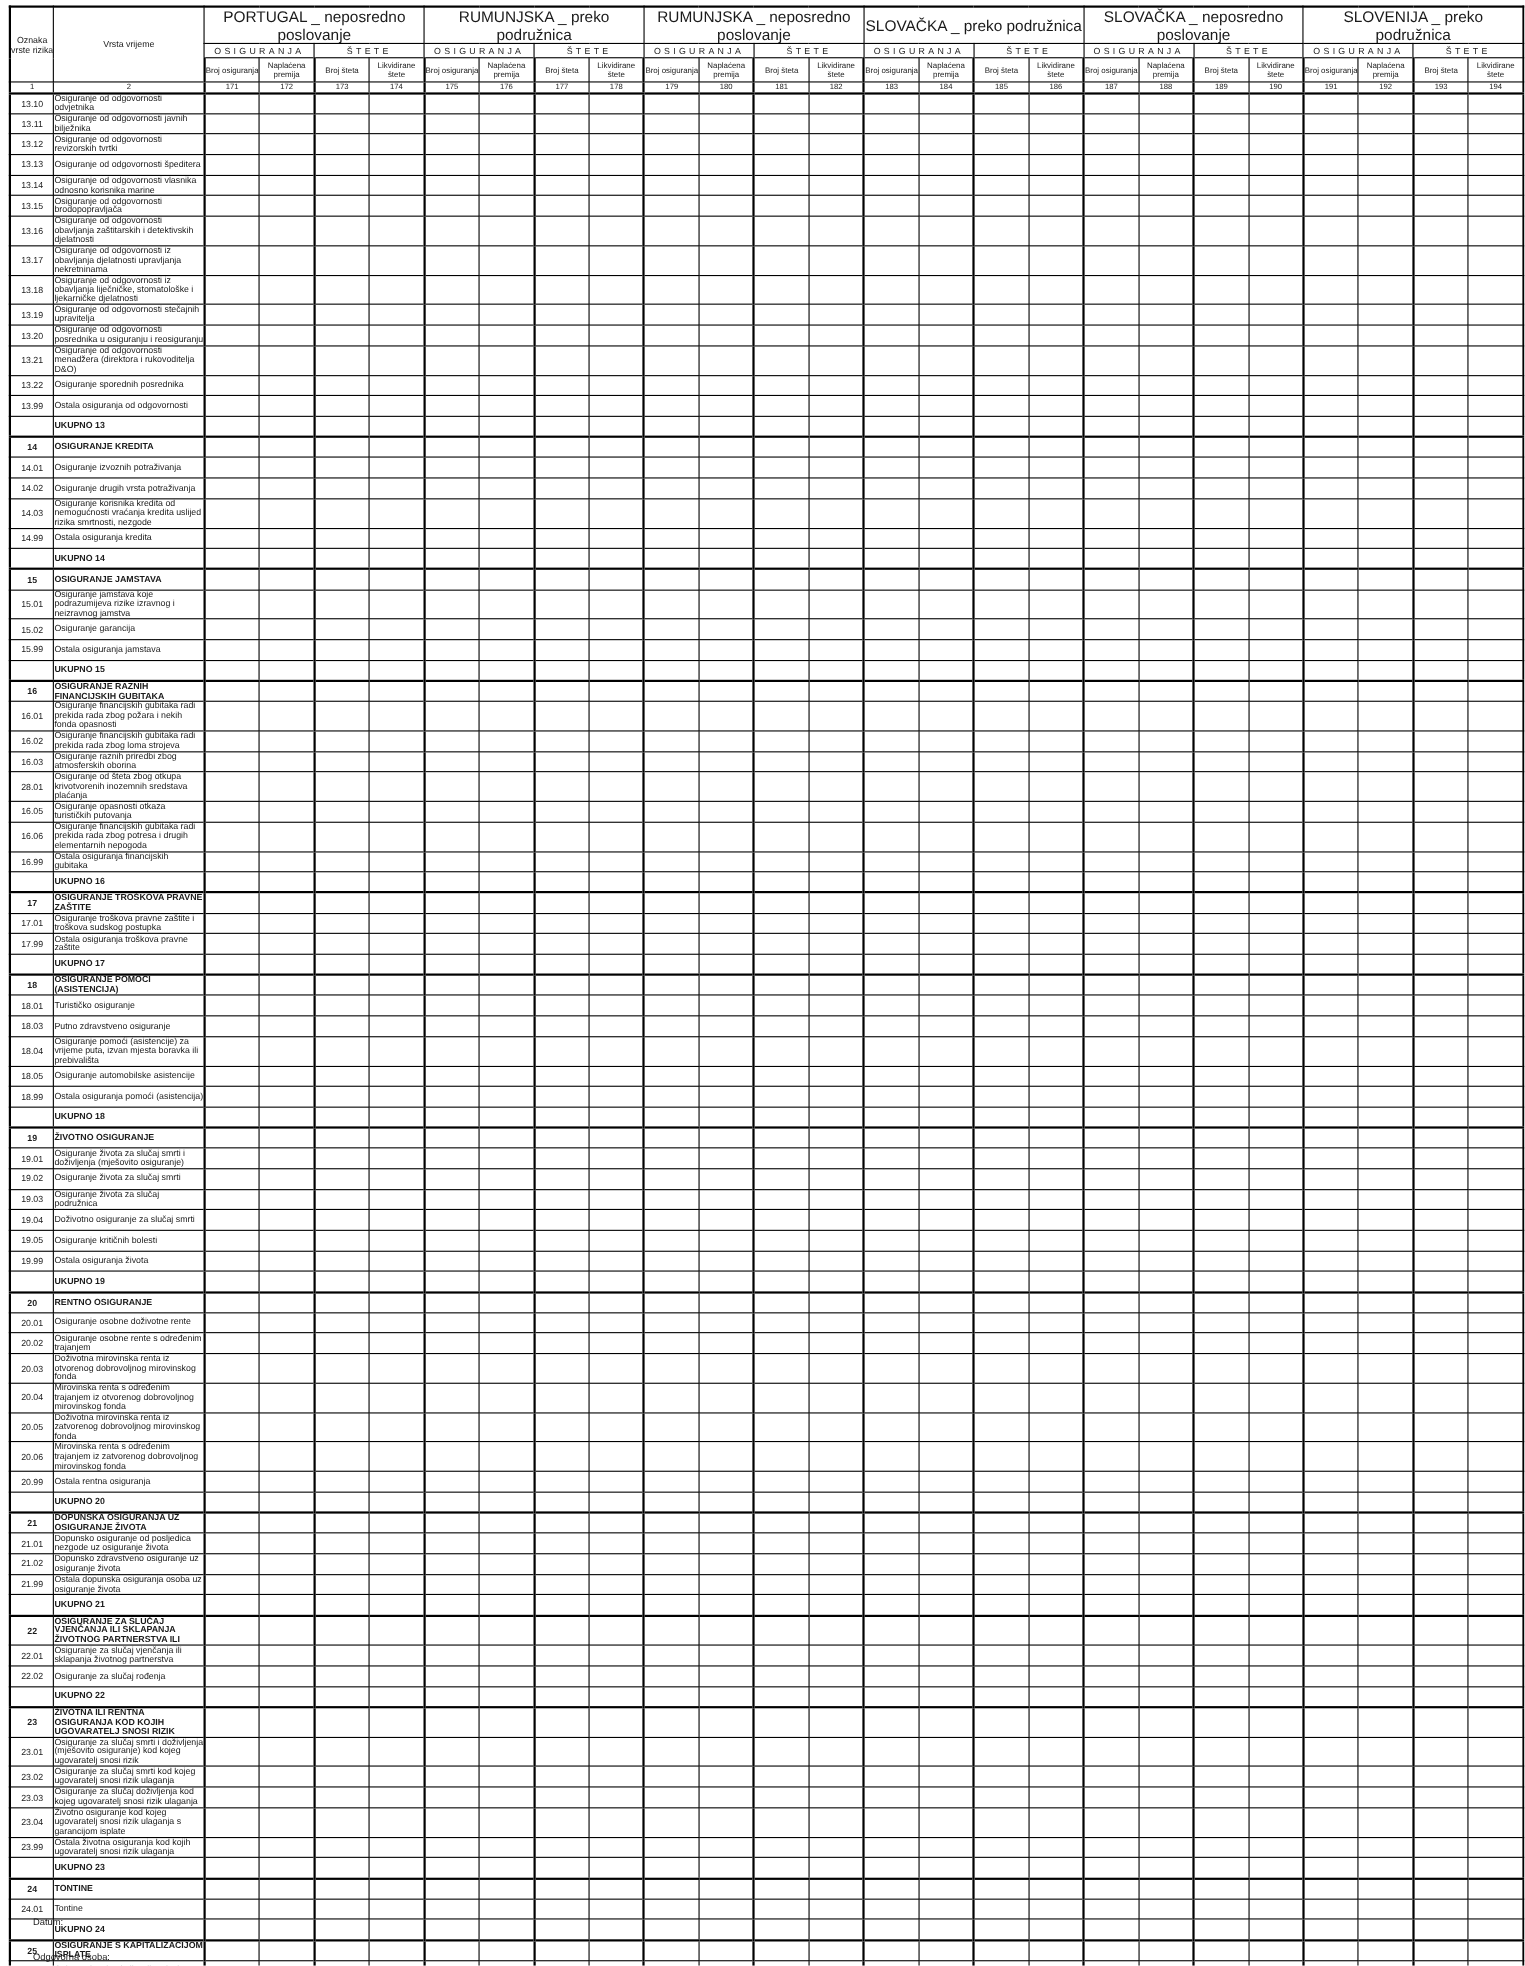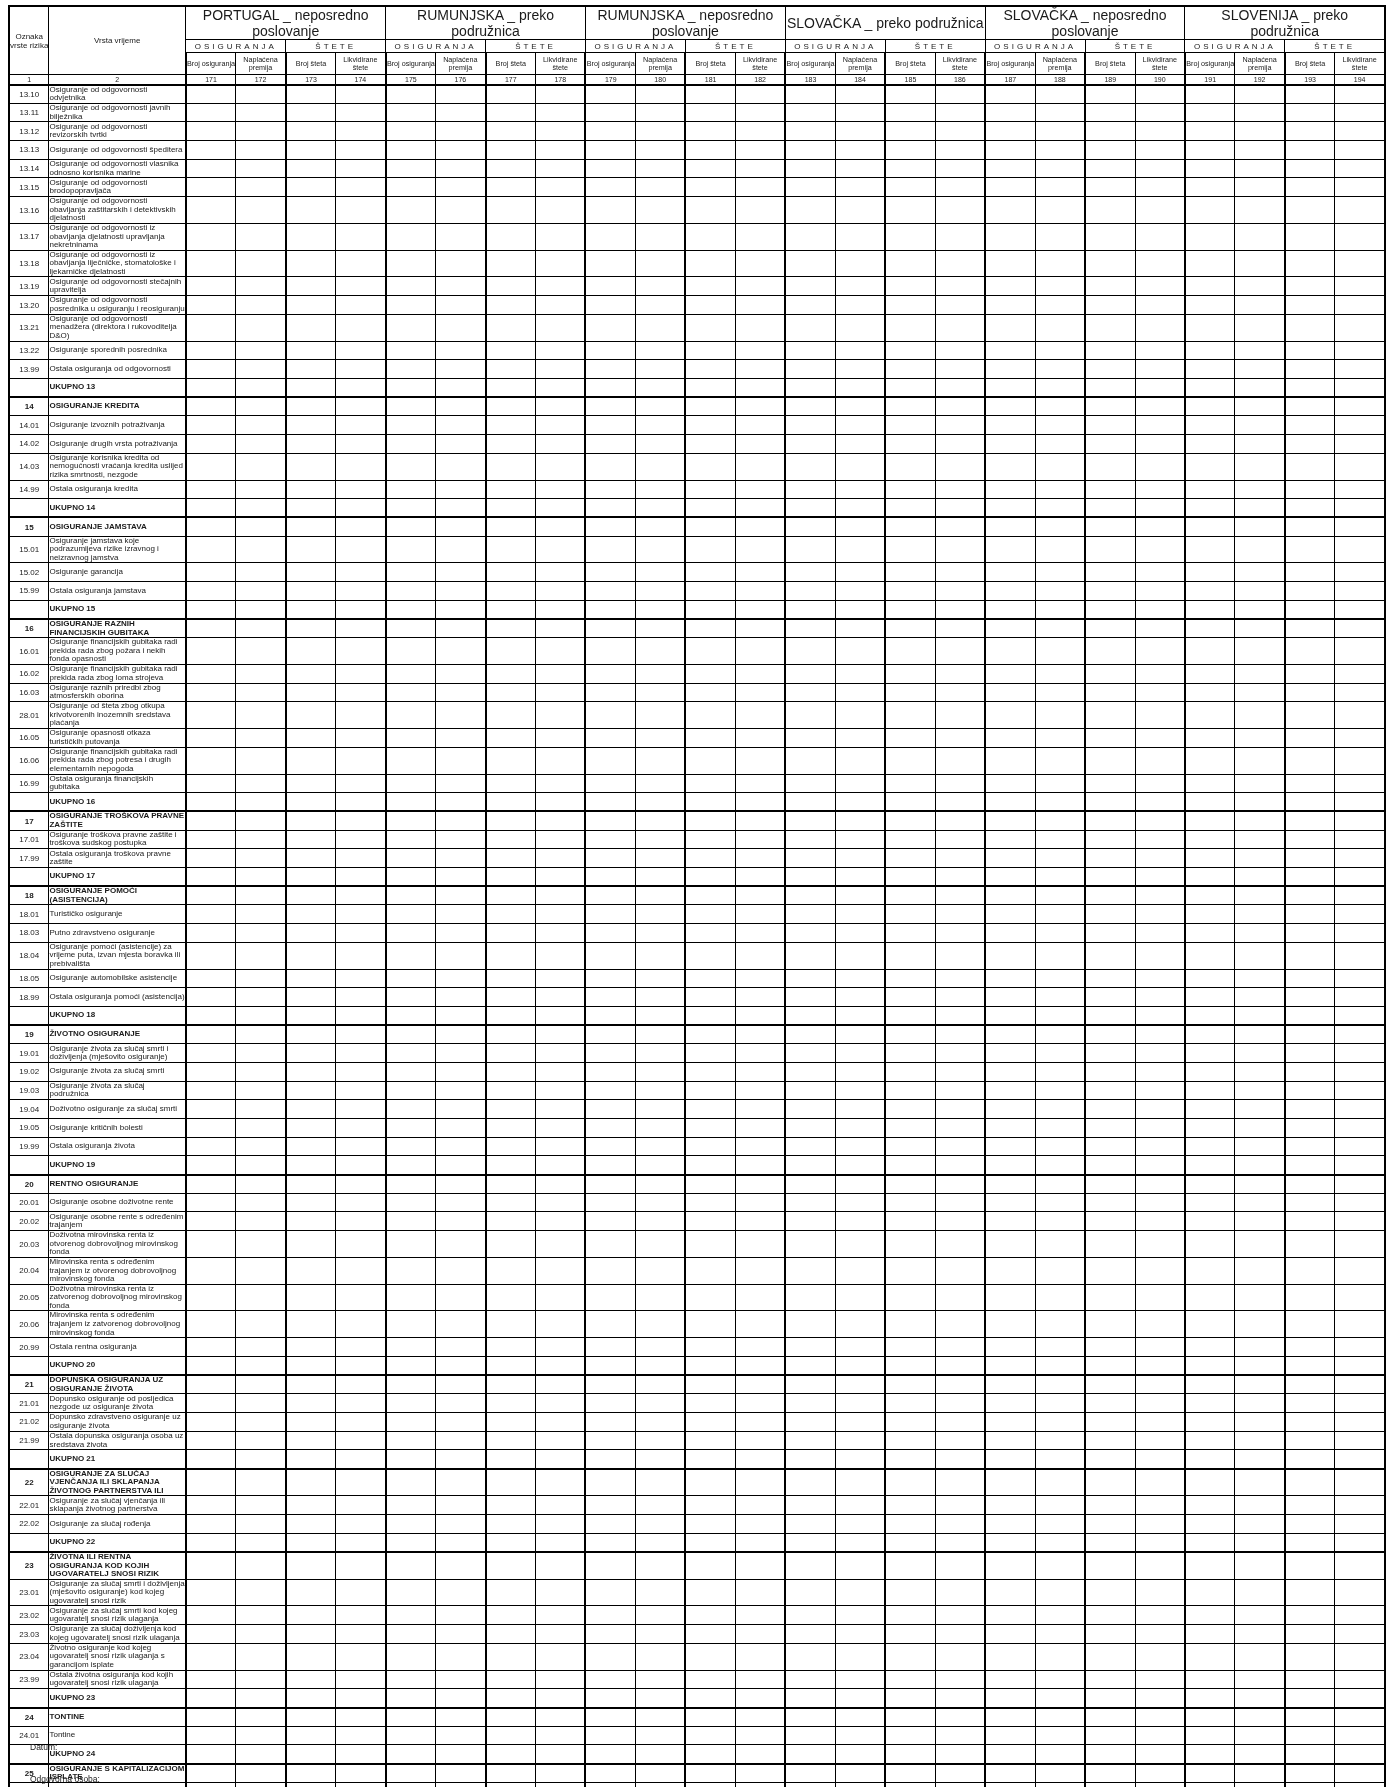--- a/index.html
+++ b/index.html
@@ -1990,21 +1990,21 @@
           <td class="val"></td>
           <td class="val pair-start"></td>
           <td class="val"></td>
           <td class="val pair-start"></td>
           <td class="val"></td>
           <td class="val pair-start"></td>
           <td class="val"></td>
         </tr>
         <tr class="item">
           <td class="code">21.99</td>
-          <td class="label"><span class="main">Ostala dopunska osiguranja osoba uz sredstava života</span></td>
+          <td class="label"><span class="main">Ostala dopunska osiguranja osoba uz osiguranje života</span></td>
           <td class="val pair-start"></td>
           <td class="val"></td>
           <td class="val pair-start"></td>
           <td class="val"></td>
           <td class="val pair-start"></td>
           <td class="val"></td>
           <td class="val pair-start"></td>
           <td class="val"></td>
           <td class="val pair-start"></td>
           <td class="val"></td>

